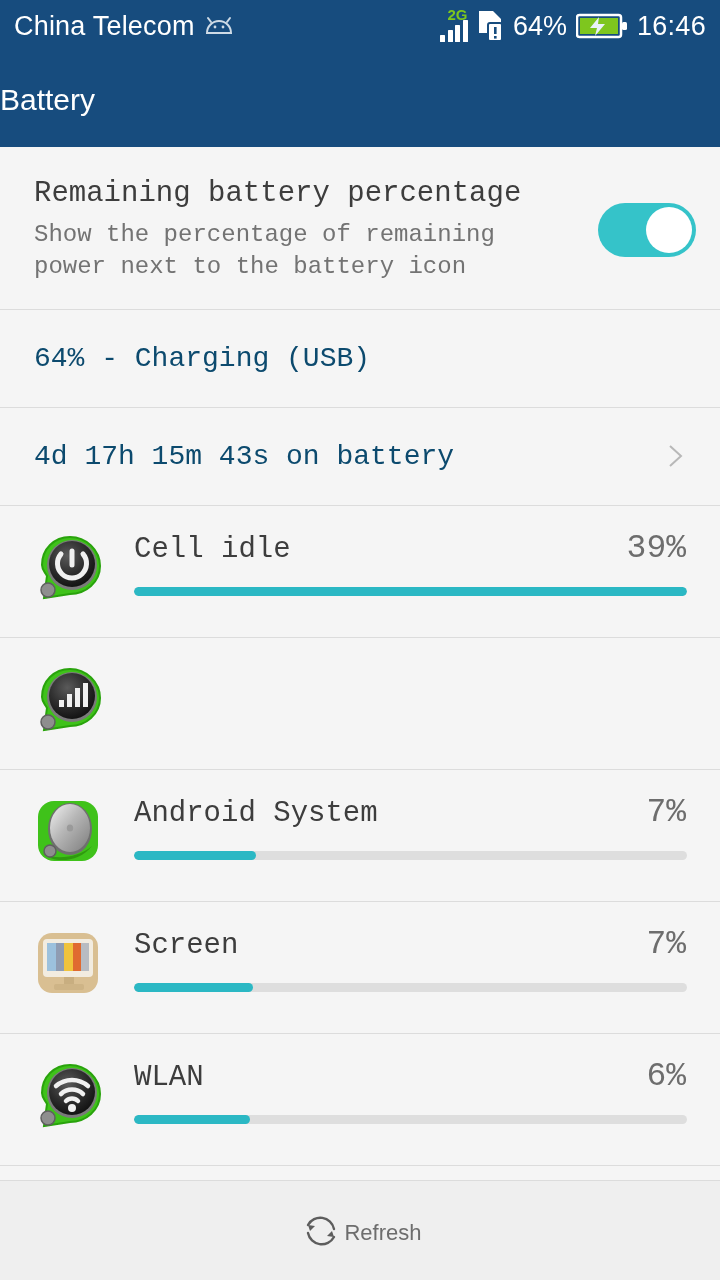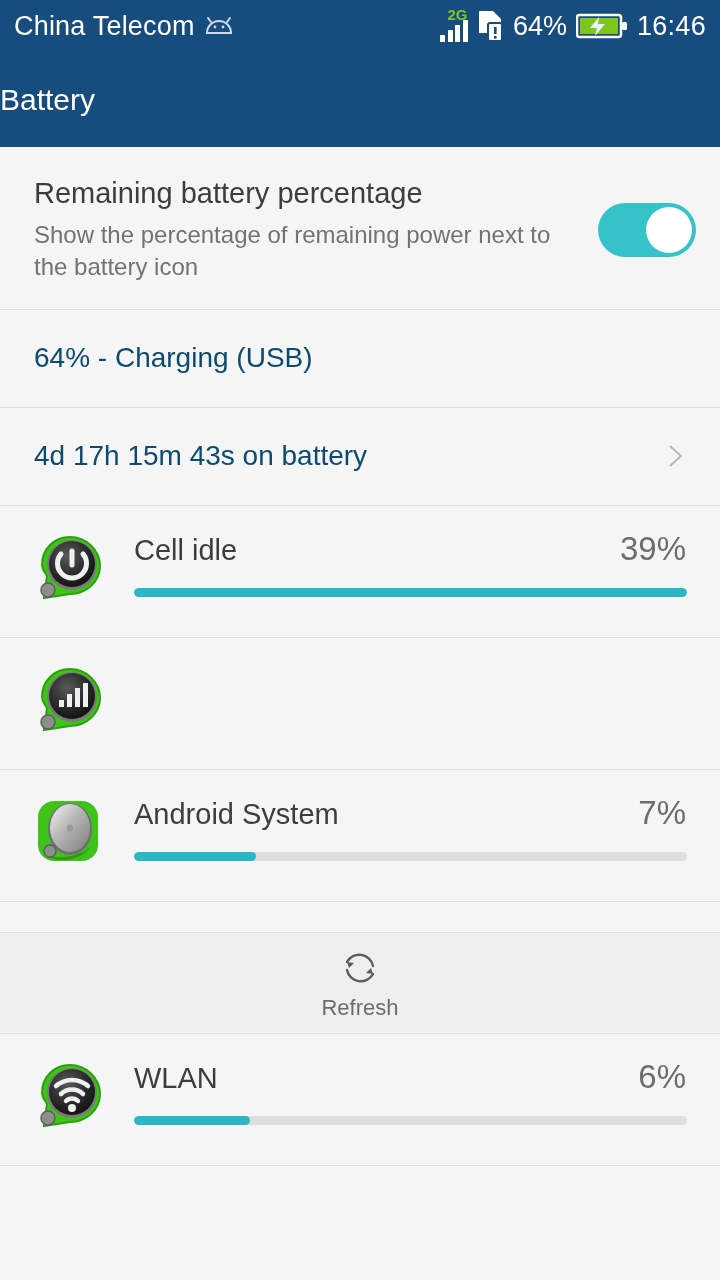--- a/index.html
+++ b/index.html
@@ -2,21 +2,21 @@
 <html><head>
 <meta charset="utf-8">
 <style>
   * { box-sizing: border-box; margin: 0; padding: 0; }
   html, body {
     width: 720px; height: 1280px;
     background: #f5f5f5;
     font-family: "Liberation Sans", sans-serif;
     overflow: hidden;
   }
-  #app { position: relative; width: 720px; height: 1032px; background:#f5f5f5; }
+  #app { position: relative; width: 720px; height: 1280px; background:#f5f5f5; }
 
   
   .statusbar {
     height: 52px; width: 100%;
     background: #174c7e;
     display: flex; align-items: center;
     padding: 0 14px;
     color: #ffffff;
   }
   .carrier {
@@ -46,21 +46,21 @@
 
   
   .titlebar {
     height: 95px; width: 100%;
     background: #174c7e;
     display: flex; align-items: center; 
   }
   .title { font-size: 30px; color: #ffffff; font-weight: 400; }
 
   
-  .content { background: #f5f5f5; }
+  .content { background: #f5f5f5; font-family: Liberation Mono, monospace; }
   .divider { height: 1px; background: #dcdcdc; width: 100%; }
 
   .row-switch {
     display: flex; align-items: center;
     padding: 30px 24px 26px 34px;
     min-height: 150px;
   }
   .sw-texts { flex: 1; padding-right: 18px; }
   .sw-title { font-size: 29px; color: #3d3d3d; line-height: 1.15; }
   .sw-sub {
@@ -105,21 +105,21 @@
     background: #dedede; width: 553px; position: relative; overflow: hidden;
   }
   .fill { height: 100%; border-radius: 5px; background: #2bb8c4; }
 
   
   .spacer-strip { height: 22px; background: #f5f5f5; }
   .bottombar {
     position: absolute; left: 0; bottom: 0;
     width: 720px; height: 100px;
     background: #efefef; border-top: 1px solid #dcdcdc;
-    display: flex; flex-direction: column;
+    display: flex; flex-direction: row;
     align-items: center; justify-content: center;
   }
   .refresh-icon { width: 46px; height: 46px; }
   .refresh-label { font-size: 22px; color: #6d6d6d; margin-top: 4px; }
 </style>
 </head>
 <body>
 
 <div id="app">
 

